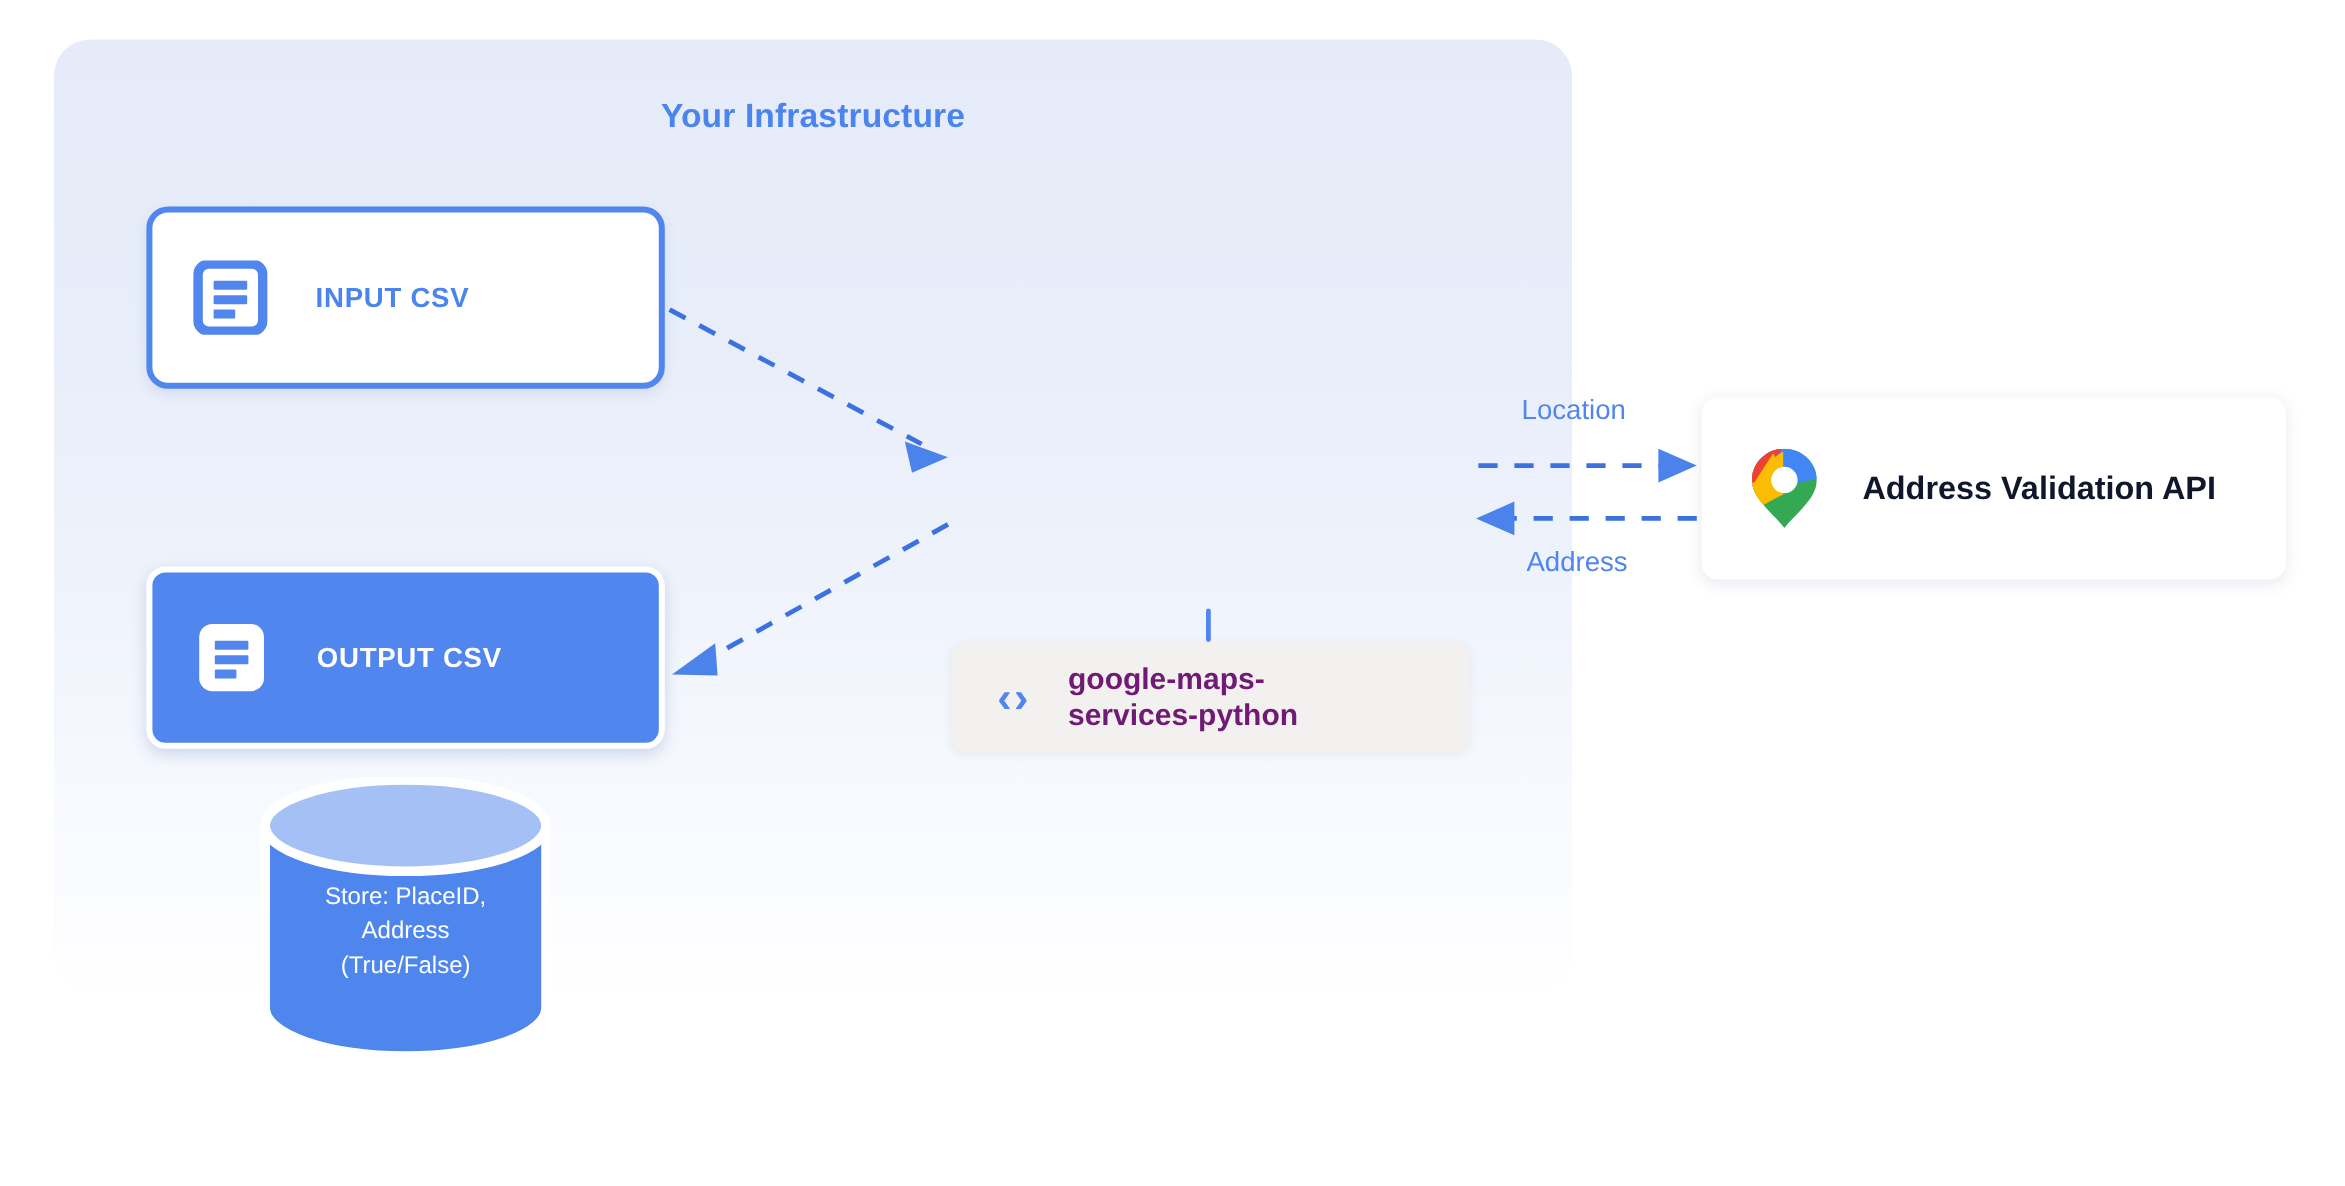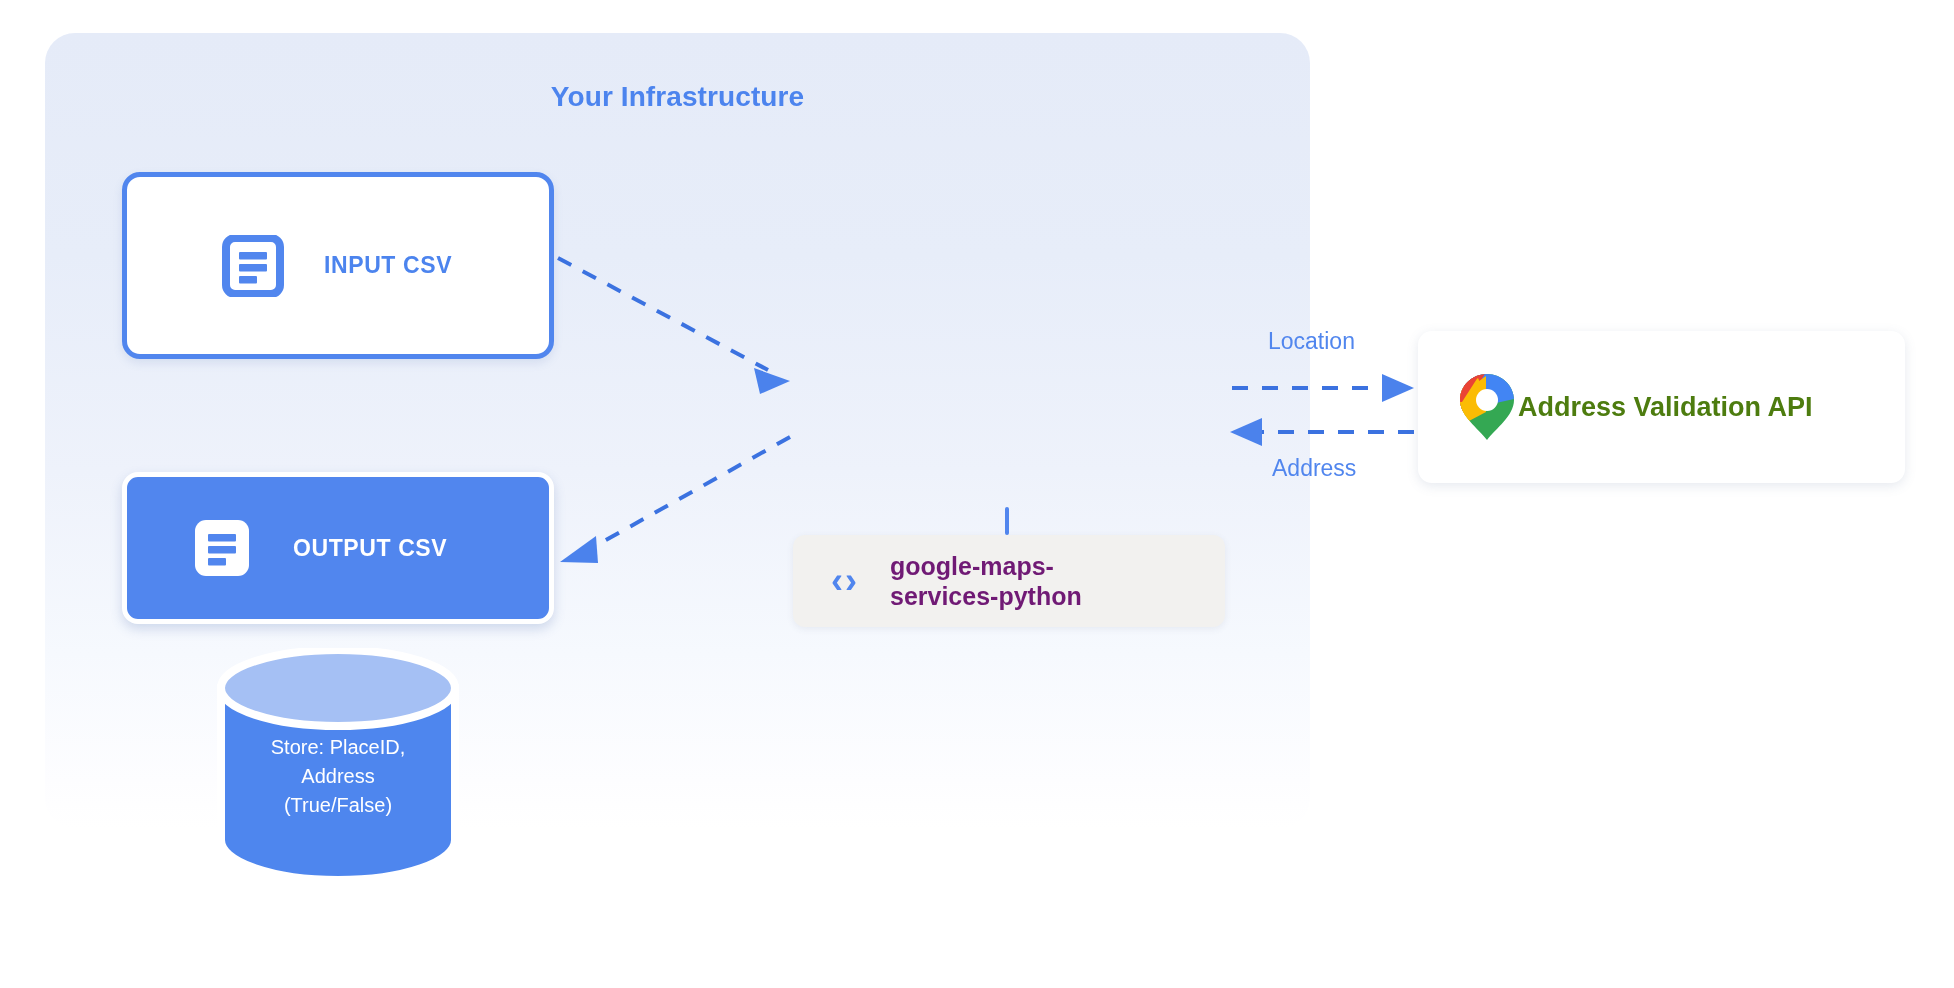--- a/index.html
+++ b/index.html
@@ -45,42 +45,42 @@
     position: absolute;
     box-sizing: border-box;
     border-radius: 16px;
   }
 
   
   #input-csv {
     left: 122px;
     top: 172px;
     width: 432px;
-    height: 187px;
+    height: 152px;
     background: #ffffff;
     border: 5px solid #5186ee;
     border-radius: 18px;
     box-shadow: 0 4px 10px rgba(70,100,170,.13);
     display: flex;
     align-items: center;
-    padding-left: 95px;
+    padding-left: 34px;
   }
   
   #output-csv {
     left: 122px;
     top: 472px;
     width: 432px;
     height: 152px;
     background: #5186ee;
     border: 5px solid #ffffff;
     border-radius: 16px;
     box-shadow: 0 5px 12px rgba(70,100,170,.22);
     display: flex;
     align-items: center;
-    padding-left: 64px;
+    padding-left: 35px;
   }
   .csv-label {
     font-size: 23px;
     font-weight: bold;
     letter-spacing: .6px;
     margin-left: 40px;
     white-space: nowrap;
   }
   #input-csv .csv-label { color: #4c84ee; }
   #output-csv .csv-label { color: #ffffff; }
@@ -158,23 +158,24 @@
     width: 487px;
     height: 152px;
     background: #ffffff;
     border-radius: 14px;
     box-shadow: 0 3px 12px rgba(90,110,150,.15);
     display: flex;
     align-items: center;
     padding-left: 38px;
   }
   #api-label {
+    margin-left: 34px;
     font-size: 27px;
     font-weight: bold;
-    color: #4d7c0f;
+    color: #0f172a;
     white-space: nowrap;
   }
   .pin-icon { width: 62px; height: 70px; flex: none; }
 
   
   #database {
     position: absolute;
     left: 215px;
     top: 648px;
     width: 246px;

